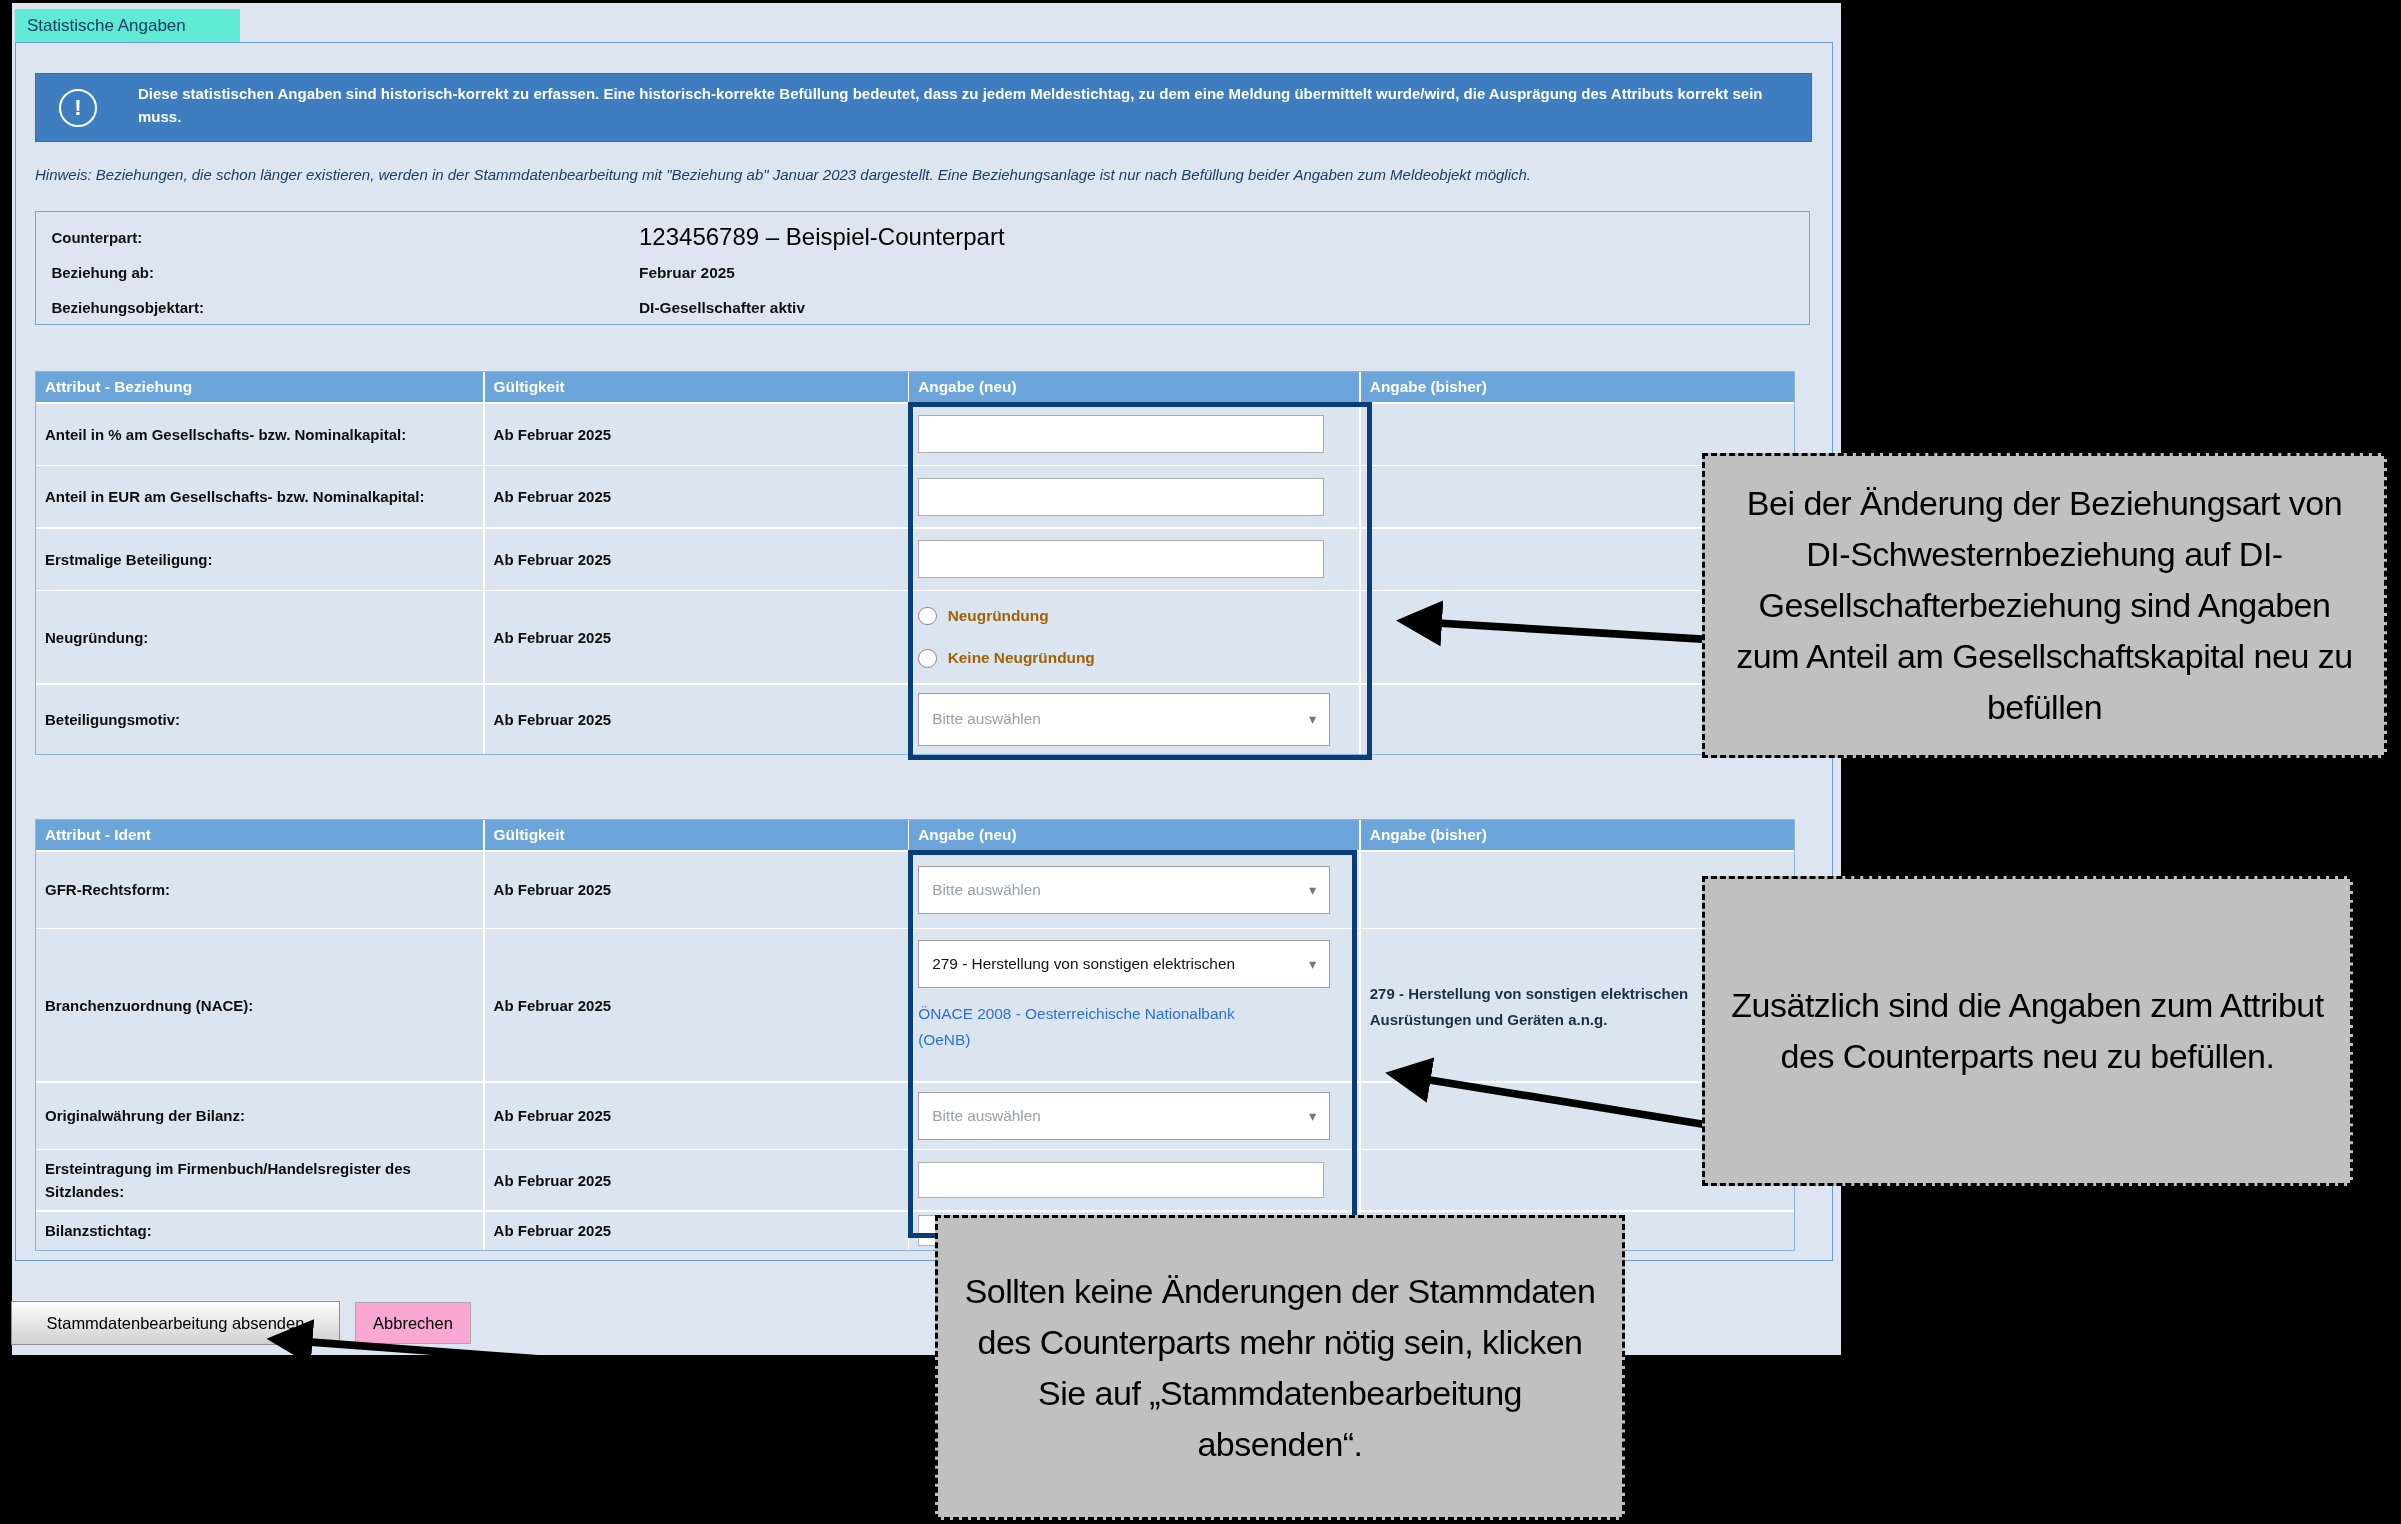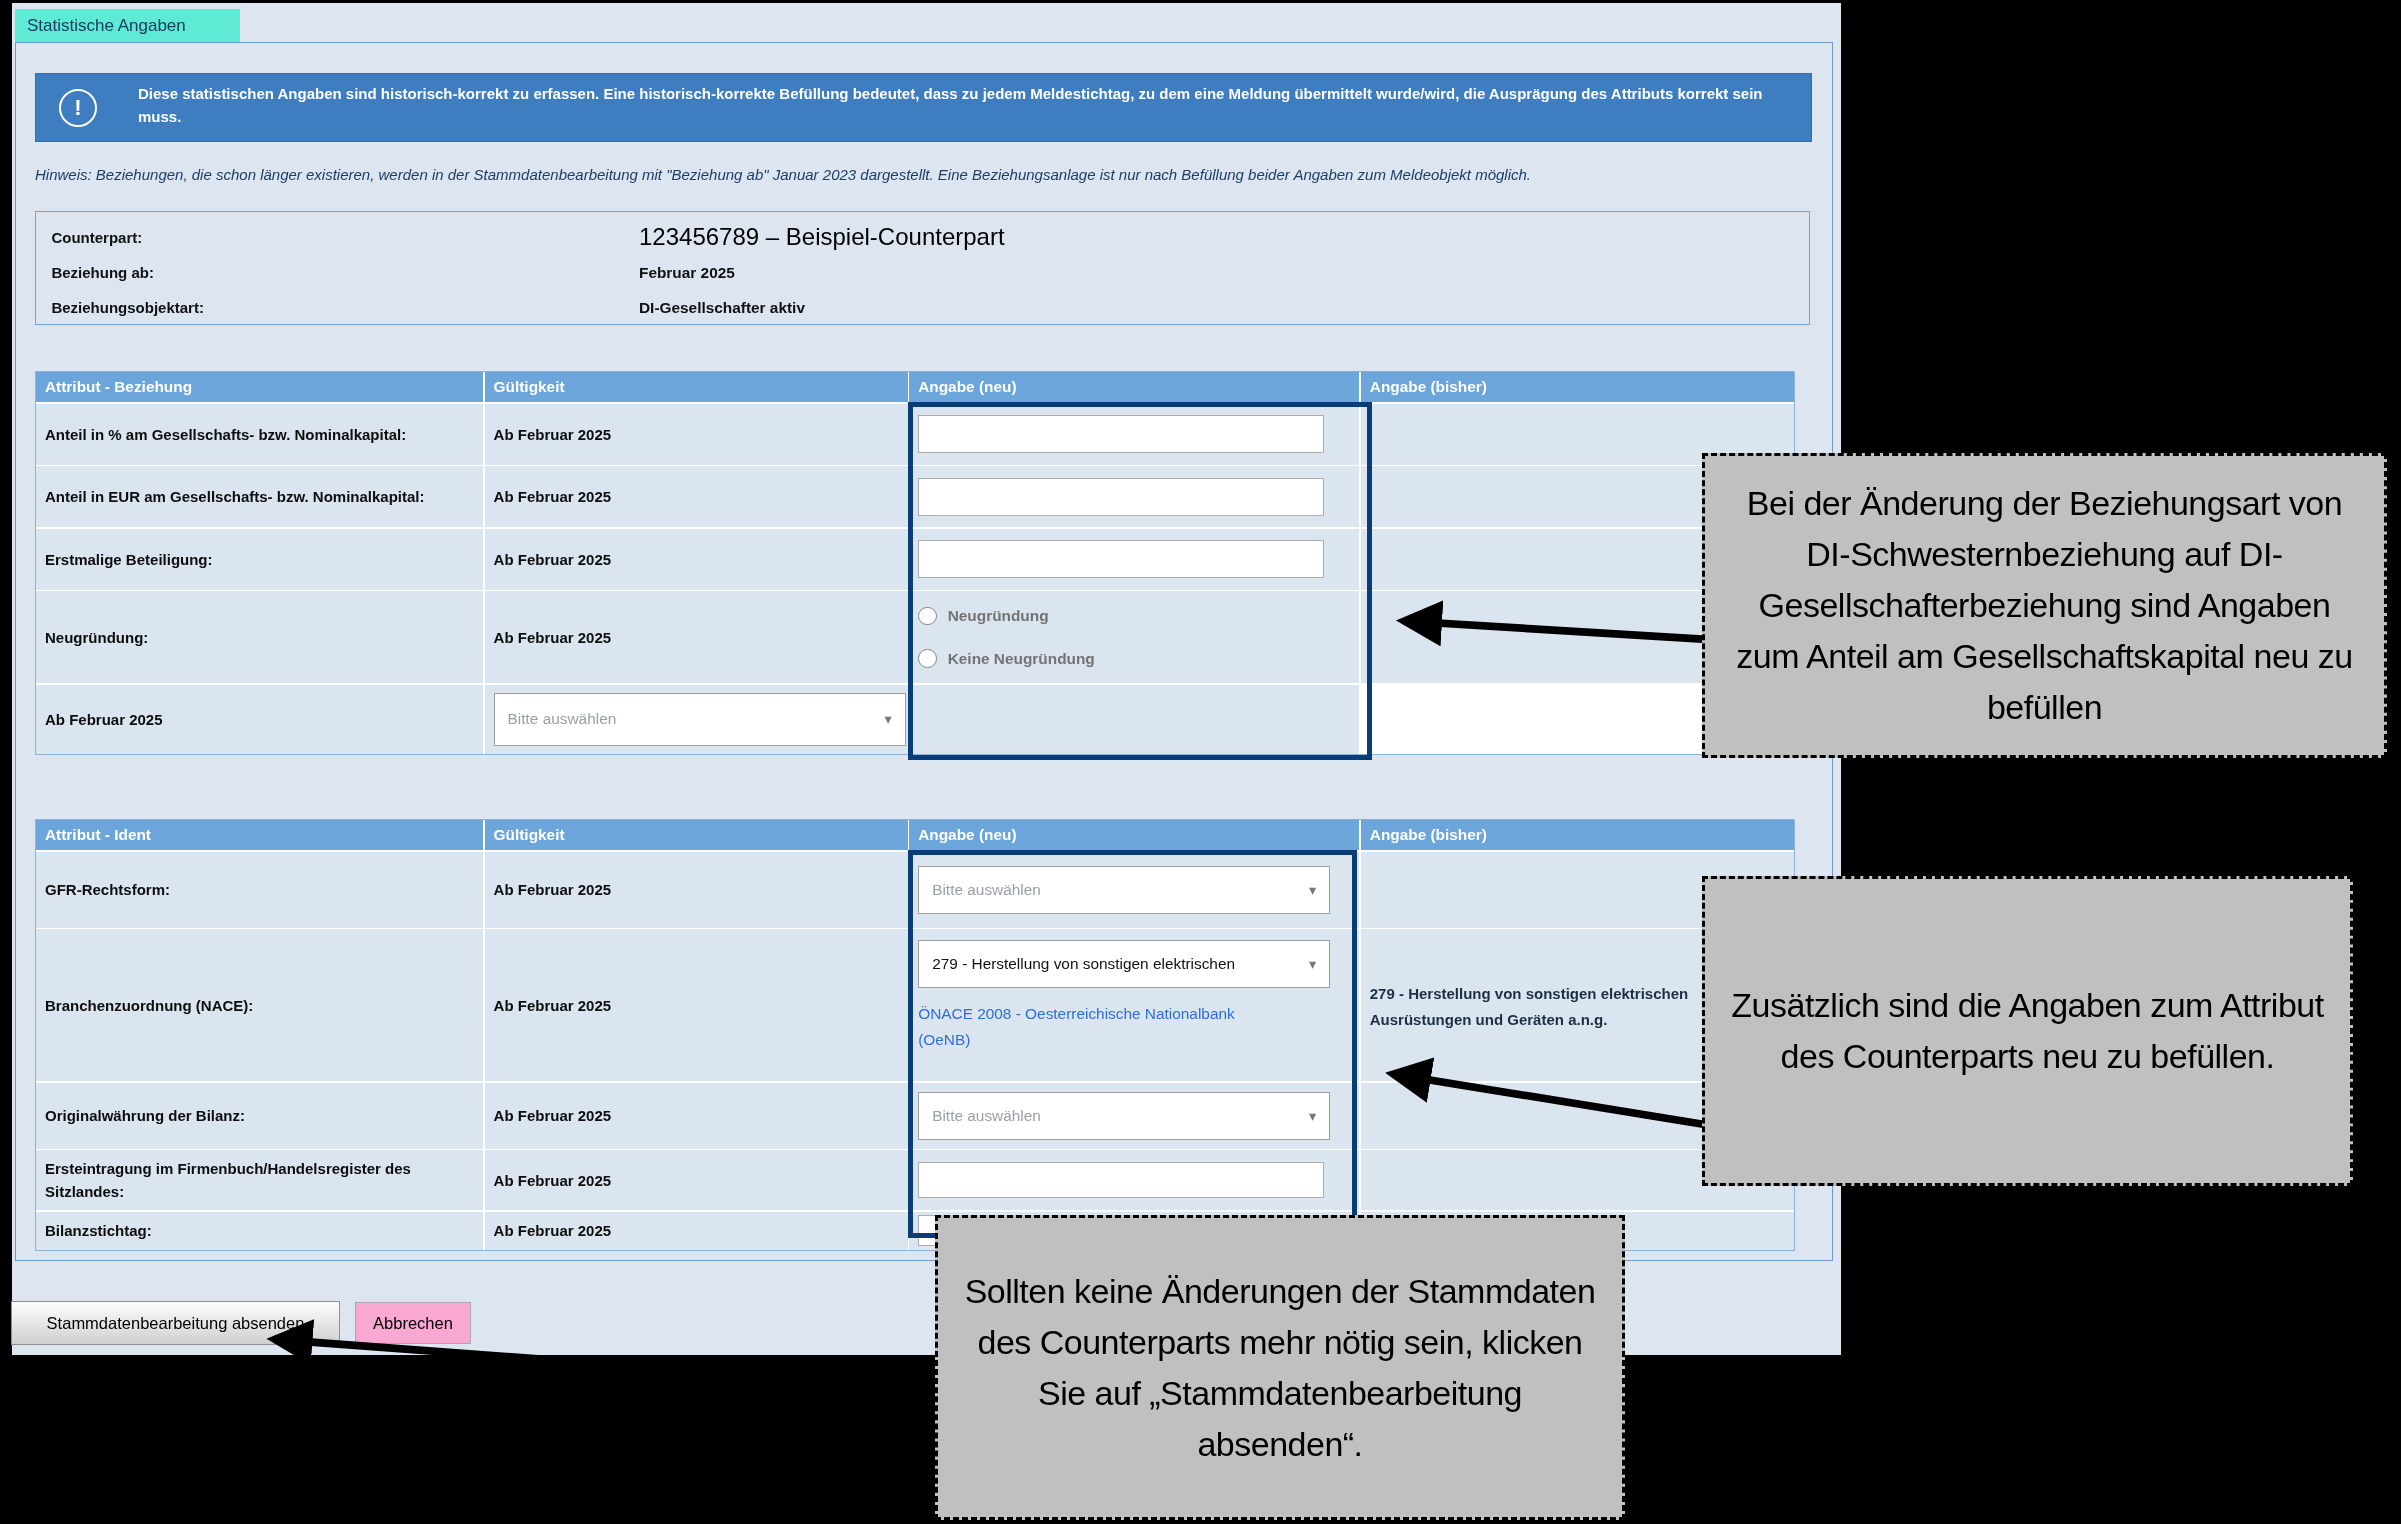--- a/index.html
+++ b/index.html
@@ -35,21 +35,21 @@
   .thead{background:#6ba5d9;color:#fff;font-size:15.4px;}
   .cell.top{align-items:flex-start;}
 
   .inp{width:406px;height:38px;background:#fff;border:1.1px solid #adadad;box-sizing:border-box;}
   .sel{width:412px;height:48px;background:#fff;border:1.1px solid #9e9e9e;box-sizing:border-box;
        display:flex;align-items:center;justify-content:space-between;padding:0 13px;gap:32px;}
   .sel .ph{color:#98a0a8;font-weight:normal;font-size:15.4px;}
   .sel .val{color:#111;font-weight:normal;font-size:15.4px;}
   .sel .caret{color:#777;font-size:14.3px;font-weight:normal;}
   .radio{width:16.5px;height:16.5px;border-radius:50%;border:1.1px solid #888;background:#fff;margin-right:11px;flex:none;}
-  .radio-row{display:flex;align-items:center;font-weight:bold;font-size:15.4px;color:#737373;}
+  .radio-row{display:flex;align-items:flex-start;font-weight:bold;font-size:15.4px;color:#a16207;}
   .link{color:#2e6fd6;font-weight:normal;font-size:15.4px;line-height:26px;width:362px;margin-top:13px;}
   .prev-text{font-size:15px;line-height:26px;color:#1b2f45;width:373px;}
 
   .navy{border:5.5px solid #0a3c78;box-sizing:border-box;pointer-events:none;z-index:3;}
   #navy1{left:908px;top:402px;width:464px;height:358px;}
   #navy2{left:908px;top:850px;width:449px;height:388px;}
 
   #btn-submit{left:11px;top:1301px;width:329px;height:44px;
        background:linear-gradient(#fdfdfd,#d0d0d0);border:1.1px solid #8f8f8f;
        font-size:16.5px;color:#000;display:flex;align-items:center;justify-content:center;box-sizing:border-box;}
@@ -128,20 +128,21 @@
       <span class="radio"></span>
       <span>Neugründung</span>
     </div>
     <div class="radio-row">
       <span class="radio"></span>
       <span>Keine Neugründung</span>
     </div>
   </div>
   <div class="cell"></div>
 
+  <div class="cell">Beteiligungsmotiv:</div>
   <div class="cell">Ab Februar 2025</div>
   <div class="cell">
     <div class="sel" style="height:53px;">
       <span class="ph">Bitte auswählen</span>
       <span class="caret">▾</span>
     </div>
   </div>
   <div class="cell"></div>
 </div>
 <div id="navy1" class="abs navy"></div>

